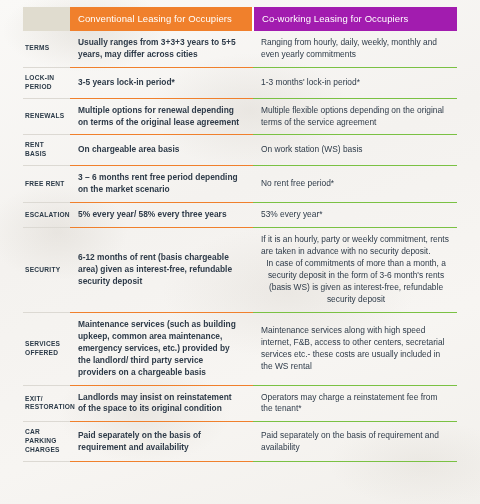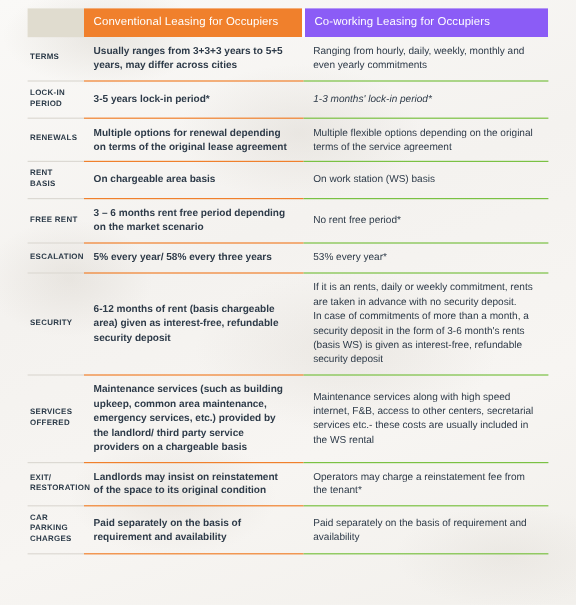--- a/index.html
+++ b/index.html
@@ -95,39 +95,39 @@
   td.conv   { padding-left: 8px; padding-right: 12px; font-weight: bold; }
   td.cowork { padding-left: 8px; padding-right: 6px; }
 
   
   tbody tr td { border-bottom: 1.1px solid #d9d6d0; }
   tbody tr td.conv   { border-bottom-color: #f0802c; }
   tbody tr td.cowork { border-bottom-color: #7ac143; }
   tbody tr td.lbl    { border-bottom-color: #dcd9d3; }
 
   .p { margin: 0; }
-  .p + .p { margin-top: 0.05em; }
+  .p + .p { margin-top: 0.05em; text-align: center; }
 </style>
 </head>
 <body>
 
 <div class="paper-texture"></div>
 
 <div class="table-wrap">
   <table class="cmp">
     <colgroup>
       <col class="c-label">
       <col class="c-conv">
       <col class="c-cowork">
     </colgroup>
     <thead>
       <tr>
         <th class="hdr-blank" style="background: rgb(224, 220, 207);"></th>
         <th class="hdr-conv" style="background: rgb(240, 128, 44);">Conventional Leasing for Occupiers</th>
-        <th class="hdr-cowork" style="background: #8b5cf6;">Co-working Leasing for Occupiers</th>
+        <th class="hdr-cowork" style="background: #a21caf;">Co-working Leasing for Occupiers</th>
       </tr>
     </thead>
     <tbody id="tbody">
         <tr>
           <td class="lbl">
             <p class="p">TERMS</p>
           </td>
           <td class="conv" style="border-bottom-color: rgb(240, 128, 44);">
             <p class="p">Usually ranges from 3+3+3 years to 5+5 years, may differ across cities</p>
           </td>
@@ -135,21 +135,21 @@
             <p class="p">Ranging from hourly, daily, weekly, monthly and even yearly commitments</p>
           </td>
         </tr>
         <tr>
           <td class="lbl">
             <p class="p">LOCK-IN PERIOD</p>
           </td>
           <td class="conv" style="border-bottom-color: rgb(240, 128, 44);">
             <p class="p">3-5 years  lock-in period*</p>
           </td>
-          <td class="cowork" style="border-bottom-color: rgb(122, 193, 67); font-style: italic;">
+          <td class="cowork" style="border-bottom-color: rgb(122, 193, 67);">
             <p class="p">1-3 months' lock-in period*</p>
           </td>
         </tr>
         <tr>
           <td class="lbl">
             <p class="p">RENEWALS</p>
           </td>
           <td class="conv" style="border-bottom-color: rgb(240, 128, 44);">
             <p class="p">Multiple options for renewal depending on terms of the original lease agreement</p>
           </td>
@@ -191,21 +191,21 @@
           </td>
         </tr>
         <tr>
           <td class="lbl">
             <p class="p">SECURITY</p>
           </td>
           <td class="conv" style="border-bottom-color: rgb(240, 128, 44);">
             <p class="p">6-12 months of rent (basis chargeable area) given as interest-free, refundable security deposit</p>
           </td>
           <td class="cowork" style="border-bottom-color: rgb(122, 193, 67);">
-            <p class="p">If it is an rents, daily or weekly commitment, rents are taken in advance with no security deposit.</p>
+            <p class="p">If it is an hourly, party or weekly commitment, rents are taken in advance with no security deposit.</p>
             <p class="p">In case of commitments of more than a month, a security deposit in the form of 3-6 month's rents (basis WS) is given as interest-free, refundable security deposit</p>
           </td>
         </tr>
         <tr>
           <td class="lbl">
             <p class="p">SERVICES OFFERED</p>
           </td>
           <td class="conv" style="border-bottom-color: rgb(240, 128, 44);">
             <p class="p">Maintenance services (such as building upkeep, common area maintenance, emergency services, etc.) provided by the landlord/ third party service providers on a chargeable basis</p>
           </td>

